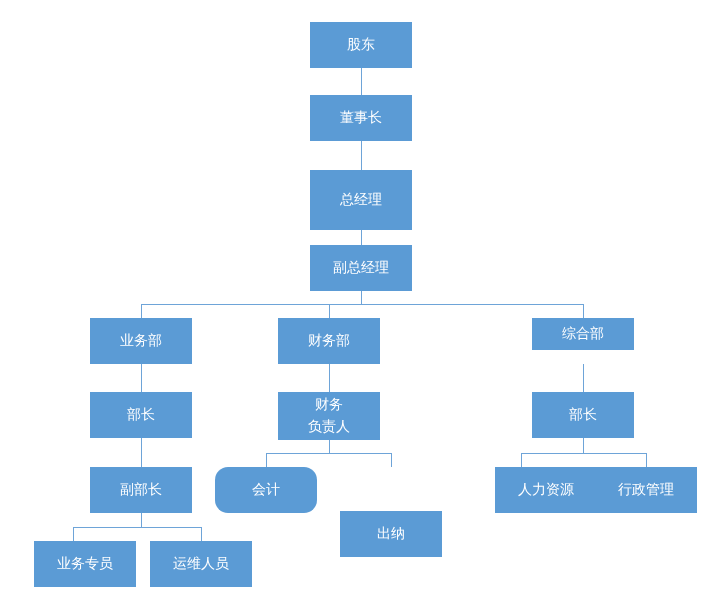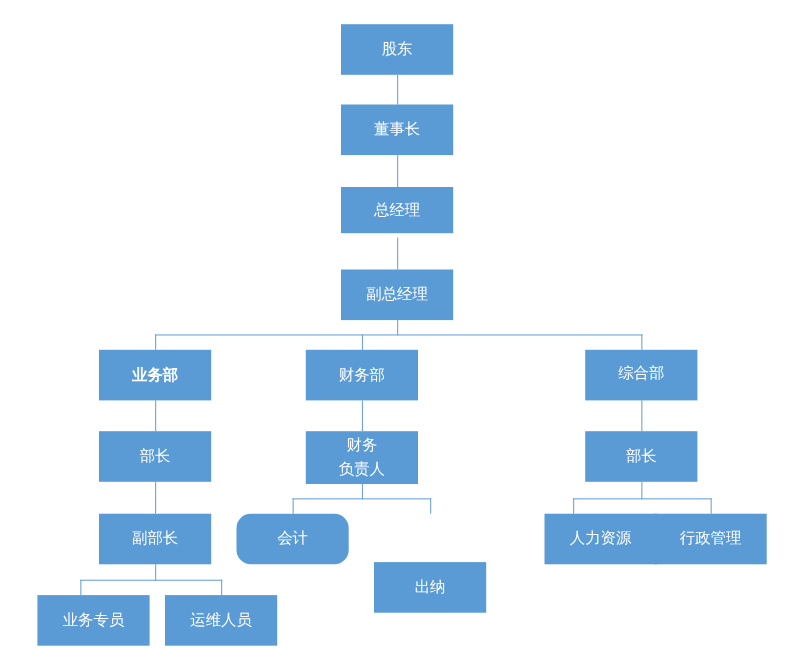--- a/index.html
+++ b/index.html
@@ -62,27 +62,27 @@
   <div class="line v" style="left:646px; top:453px; height:14px;"></div>
   <div class="line v" style="left:141px; top:513px; height:15px;"></div>
   <div class="line h" style="left:73px;  top:527px; width:129px;"></div>
   <div class="line v" style="left:73px;  top:527px; height:14px;"></div>
   <div class="line v" style="left:201px; top:527px; height:14px;"></div>
 
   <div class="node" style="left:310px; top:22px; width:102px; height:46px;">股东</div>
 
   <div class="node" style="left:310px; top:95px; width:102px; height:46px;">董事长</div>
 
-  <div class="node" style="left:310px; top:170px; width:102px; height:42px;">总经理</div>
+  <div class="node" style="left:310px; top:170px; width:102px; height:60px;">总经理</div>
 
   <div class="node" style="left:310px; top:245px; width:102px; height:46px;">副总经理</div>
 
-  <div class="node" style="left:90px; top:318px; width:102px; height:46px;font-weight:bold;">业务部</div>
+  <div class="node" style="left:90px; top:318px; width:102px; height:46px;">业务部</div>
   <div class="node" style="left:278px; top:318px; width:102px; height:46px;">财务部</div>
-  <div class="node" style="left:532px; top:318px; width:102px; height:46px;font-family:Liberation Serif, serif;">综合部</div>
+  <div class="node" style="left:532px; top:318px; width:102px; height:32px;">综合部</div>
 
   <div class="node" style="left:90px; top:392px; width:102px; height:46px;">部长</div>
   <div class="node" style="left:278px; top:392px; width:102px; height:48px;">财务
 负责人</div>
   <div class="node" style="left:532px; top:392px; width:102px; height:46px;">部长</div>
 
   <div class="node" style="left:90px; top:467px; width:102px; height:46px;">副部长</div>
   <div class="node" style="left:215px; top:467px; width:102px; height:46px;border-radius:13px;">会计</div>
   <div class="node" style="left:340px; top:467px; width:102px; height:46px;margin-top:44px;">出纳</div>
   <div class="node" style="left:470px; top:467px; width:102px; height:46px;margin-left:25px;">人力资源</div>

